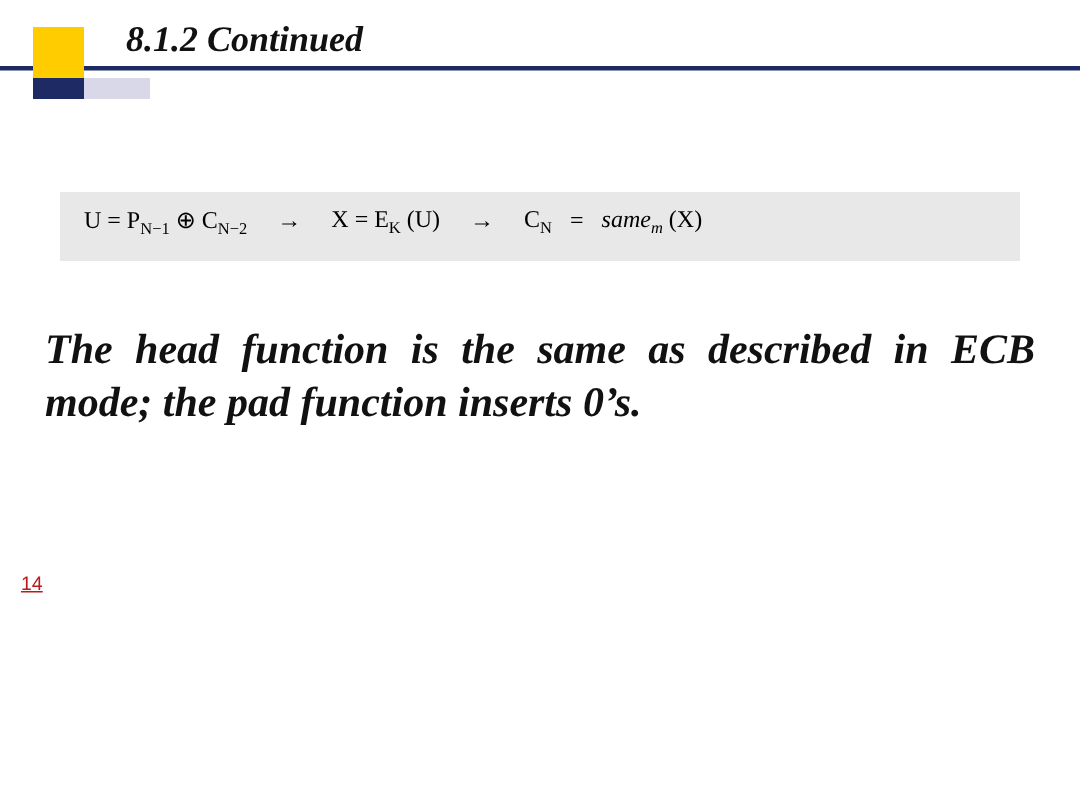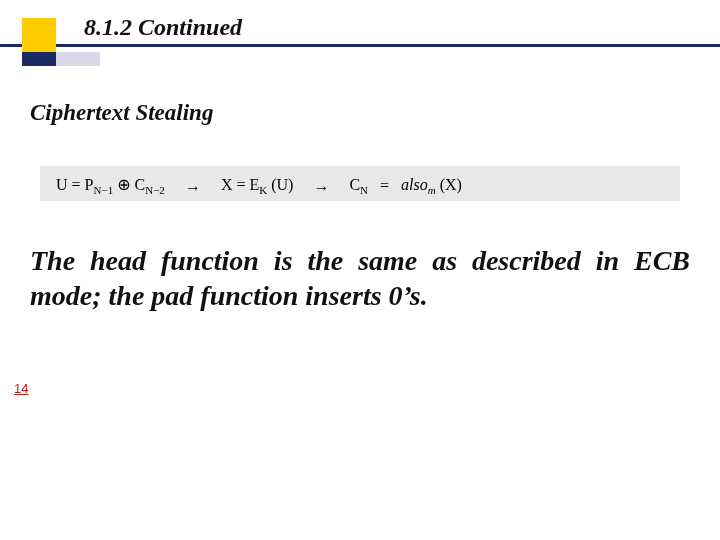--- a/index.html
+++ b/index.html
@@ -11,21 +11,21 @@
   .yellow-box { position: absolute; top: 18px; left: 22px; width: 34px; height: 34px; background: #ffcc00; }
   .blue-accent { position: absolute; top: 52px; left: 22px; width: 34px; height: 14px; background: #1e2a63; }
   .light-accent { position: absolute; top: 52px; left: 56px; width: 44px; height: 14px; background: #d8d8e8; }
 
   .heading { position: absolute; top: 14px; left: 84px; font-size: 24px; font-style: italic; font-weight: bold; color: #111; font-family: Georgia, 'Times New Roman', serif; }
 
   .body { position: absolute; top: 100px; left: 30px; width: 660px; }
   .para1-title { font-size: 23px; font-style: italic; font-weight: bold; color: #111; margin-bottom: 2px; }
   .para1 { font-size: 23px; font-style: italic; font-weight: bold; color: #111; text-align: justify; line-height: 1.25; }
 
-  .formula-block { margin-top: 40px; margin-left: 10px; background: #e8e8e8; padding: 8px 10px 4px 10px; width: 640px; }
+  .formula-block { margin-top: 28px; margin-left: 10px; background: #e8e8e8; padding: 8px 10px 14px 10px; width: 640px; }
   .formula-table { font-family: 'Times New Roman', serif; font-size: 16px; color: #000; border-collapse: collapse; }
   .formula-table td { padding: 1px 6px; vertical-align: middle; white-space: nowrap; }
   .arrow { padding: 1px 14px !important; }
   .sub { font-size: 11px; vertical-align: sub; }
   .sub-it { font-size: 11px; vertical-align: sub; font-style: italic; }
 
   .para2 { margin-top: 42px; font-size: 28px; font-style: italic; font-weight: bold; color: #111; text-align: justify; line-height: 1.25; }
 
   .page-num { position: absolute; bottom: 8px; left: 14px; font-family: Arial, Helvetica, sans-serif; font-size: 13px; color: #b91c1c; text-decoration: underline; }
 </style>
@@ -34,33 +34,32 @@
 
 <div class="slide">
   <div class="title-bar"></div>
   <div class="yellow-box"></div>
   <div class="blue-accent"></div>
   <div class="light-accent"></div>
 
   <div class="heading">8.1.2  Continued</div>
 
   <div class="body">
-    <div class="para1-title">Ciphertext Stealing</div>
 
     <div class="formula-block">
       <table class="formula-table">
         <tbody>
             <tr>
           <td><span>U = P</span><span class="sub">N−1</span><span> ⊕ C</span><span class="sub">N−2</span></td>
           <td class="arrow">→</td>
           <td><span>X = E</span><span class="sub">K</span><span> (U)</span></td>
           <td class="arrow">→</td>
           <td><span>C</span><span class="sub">N</span></td>
           <td>=</td>
-          <td><span style="font-style:italic">also</span><span class="sub-it">m</span><span> (X)</span></td>
+          <td><span style="font-style:italic">same</span><span class="sub-it">m</span><span> (X)</span></td>
         </tr>
       </tbody>
         </table>
     </div>
 
     <div class="para2">The head function is the same as described in ECB mode; the pad function inserts 0’s.</div>
   </div>
 
   <div class="page-num">14</div>
 </div>

